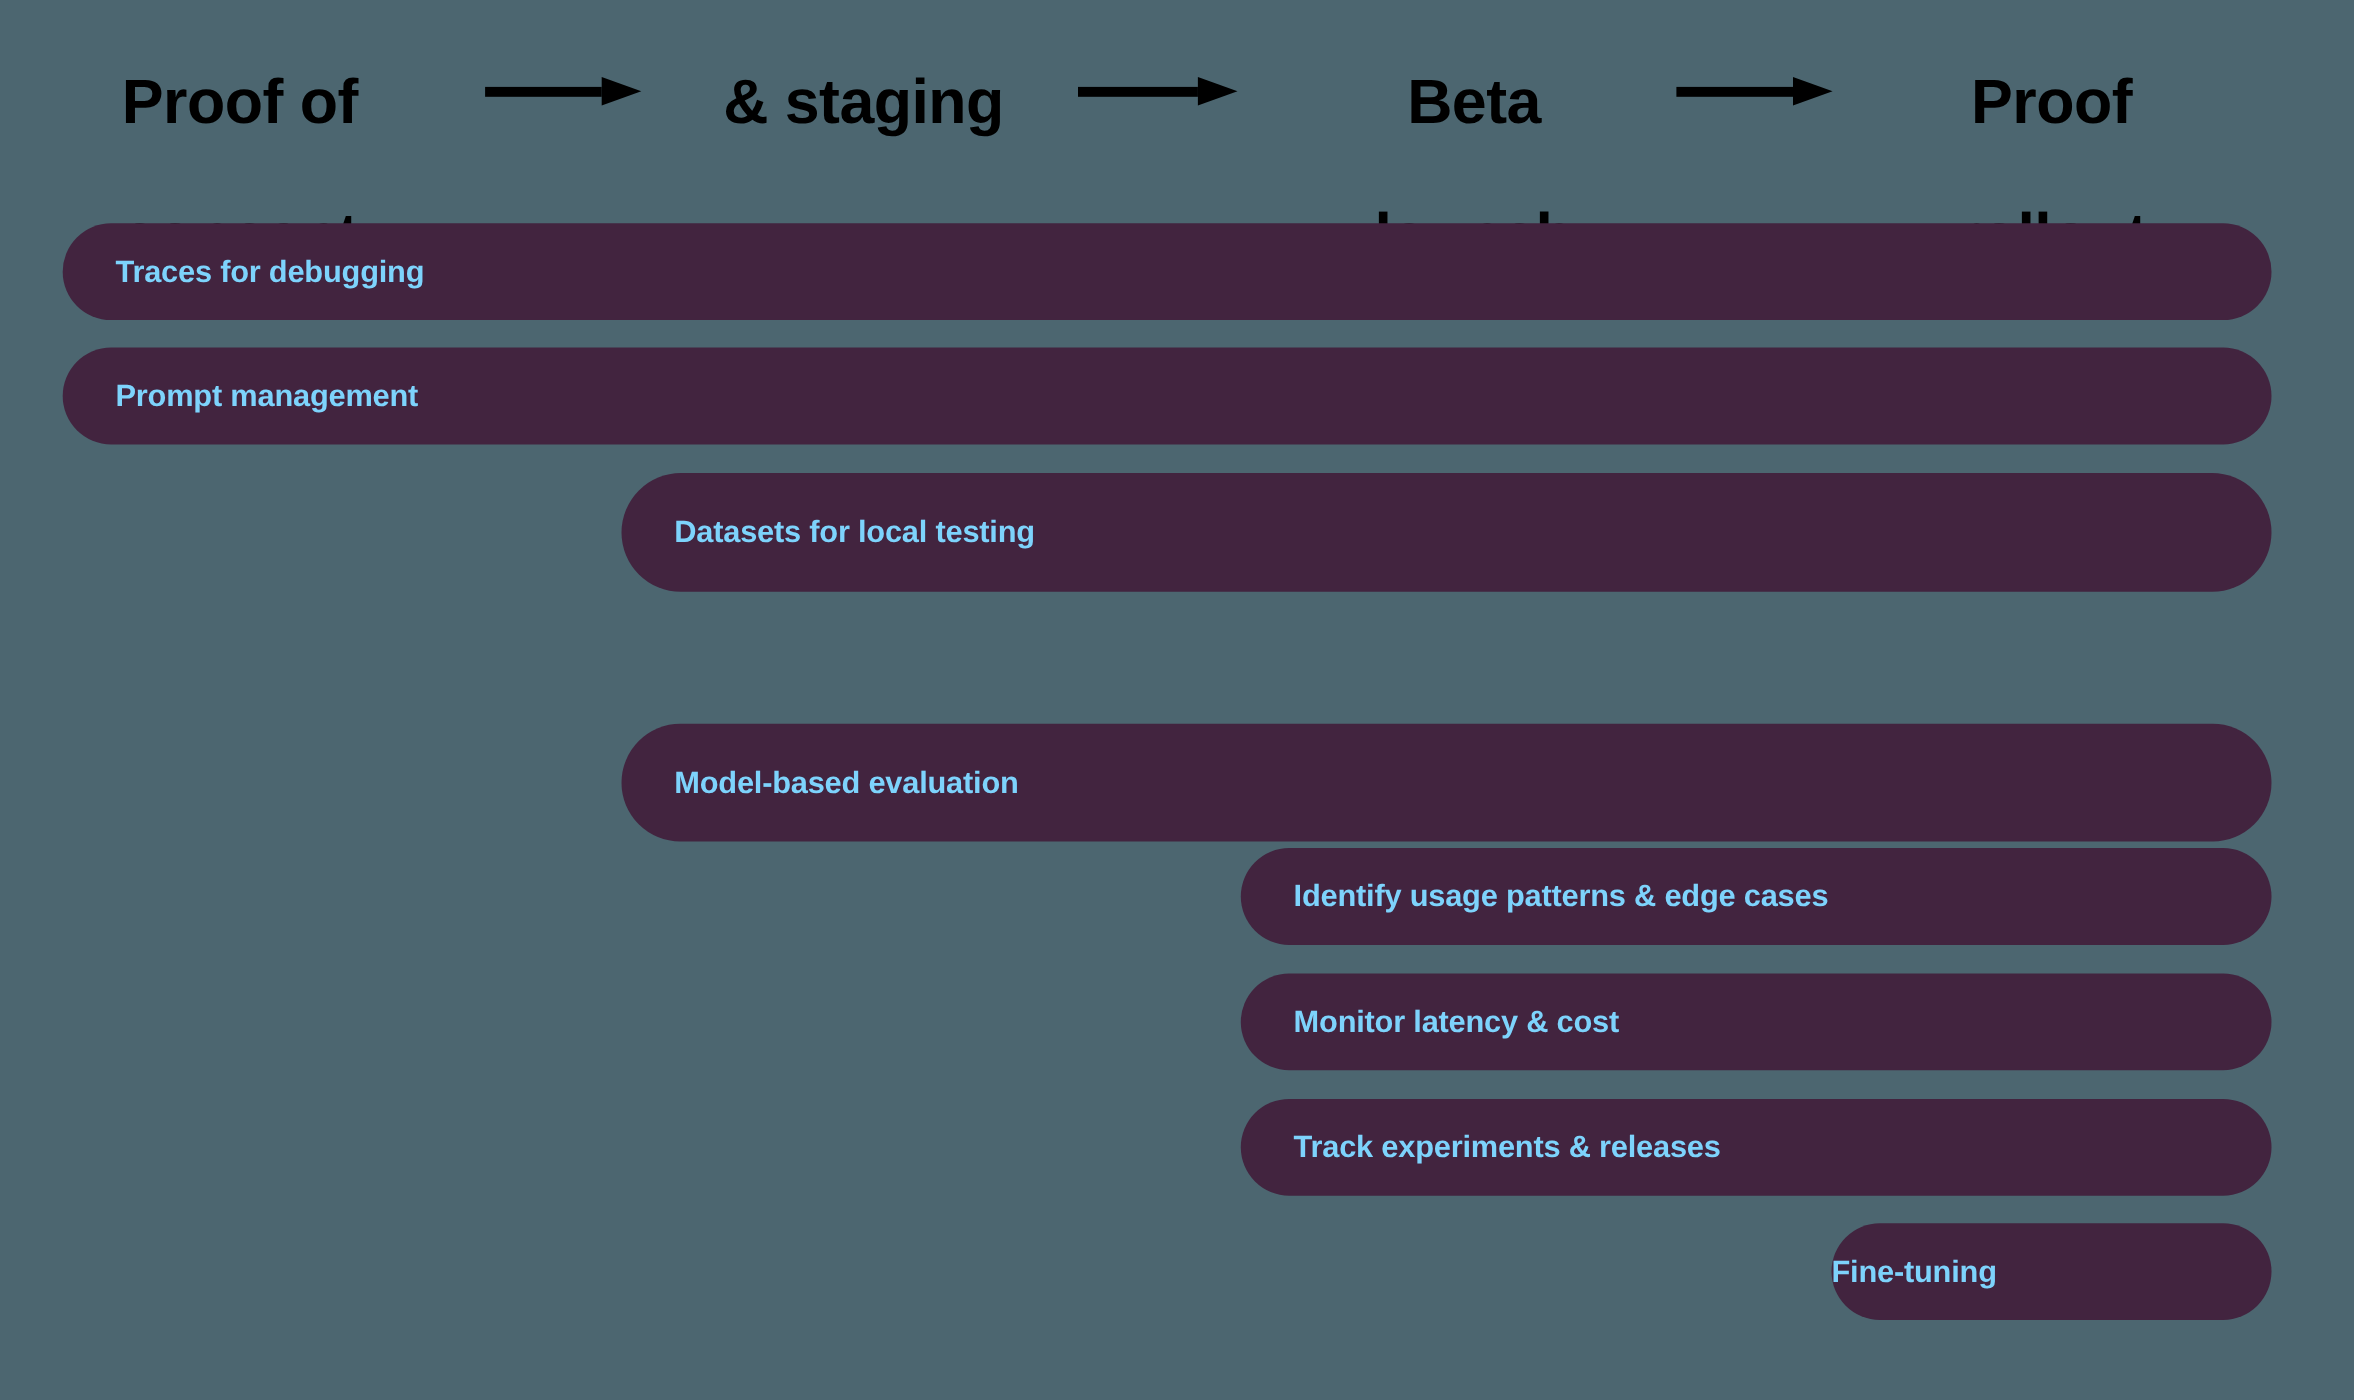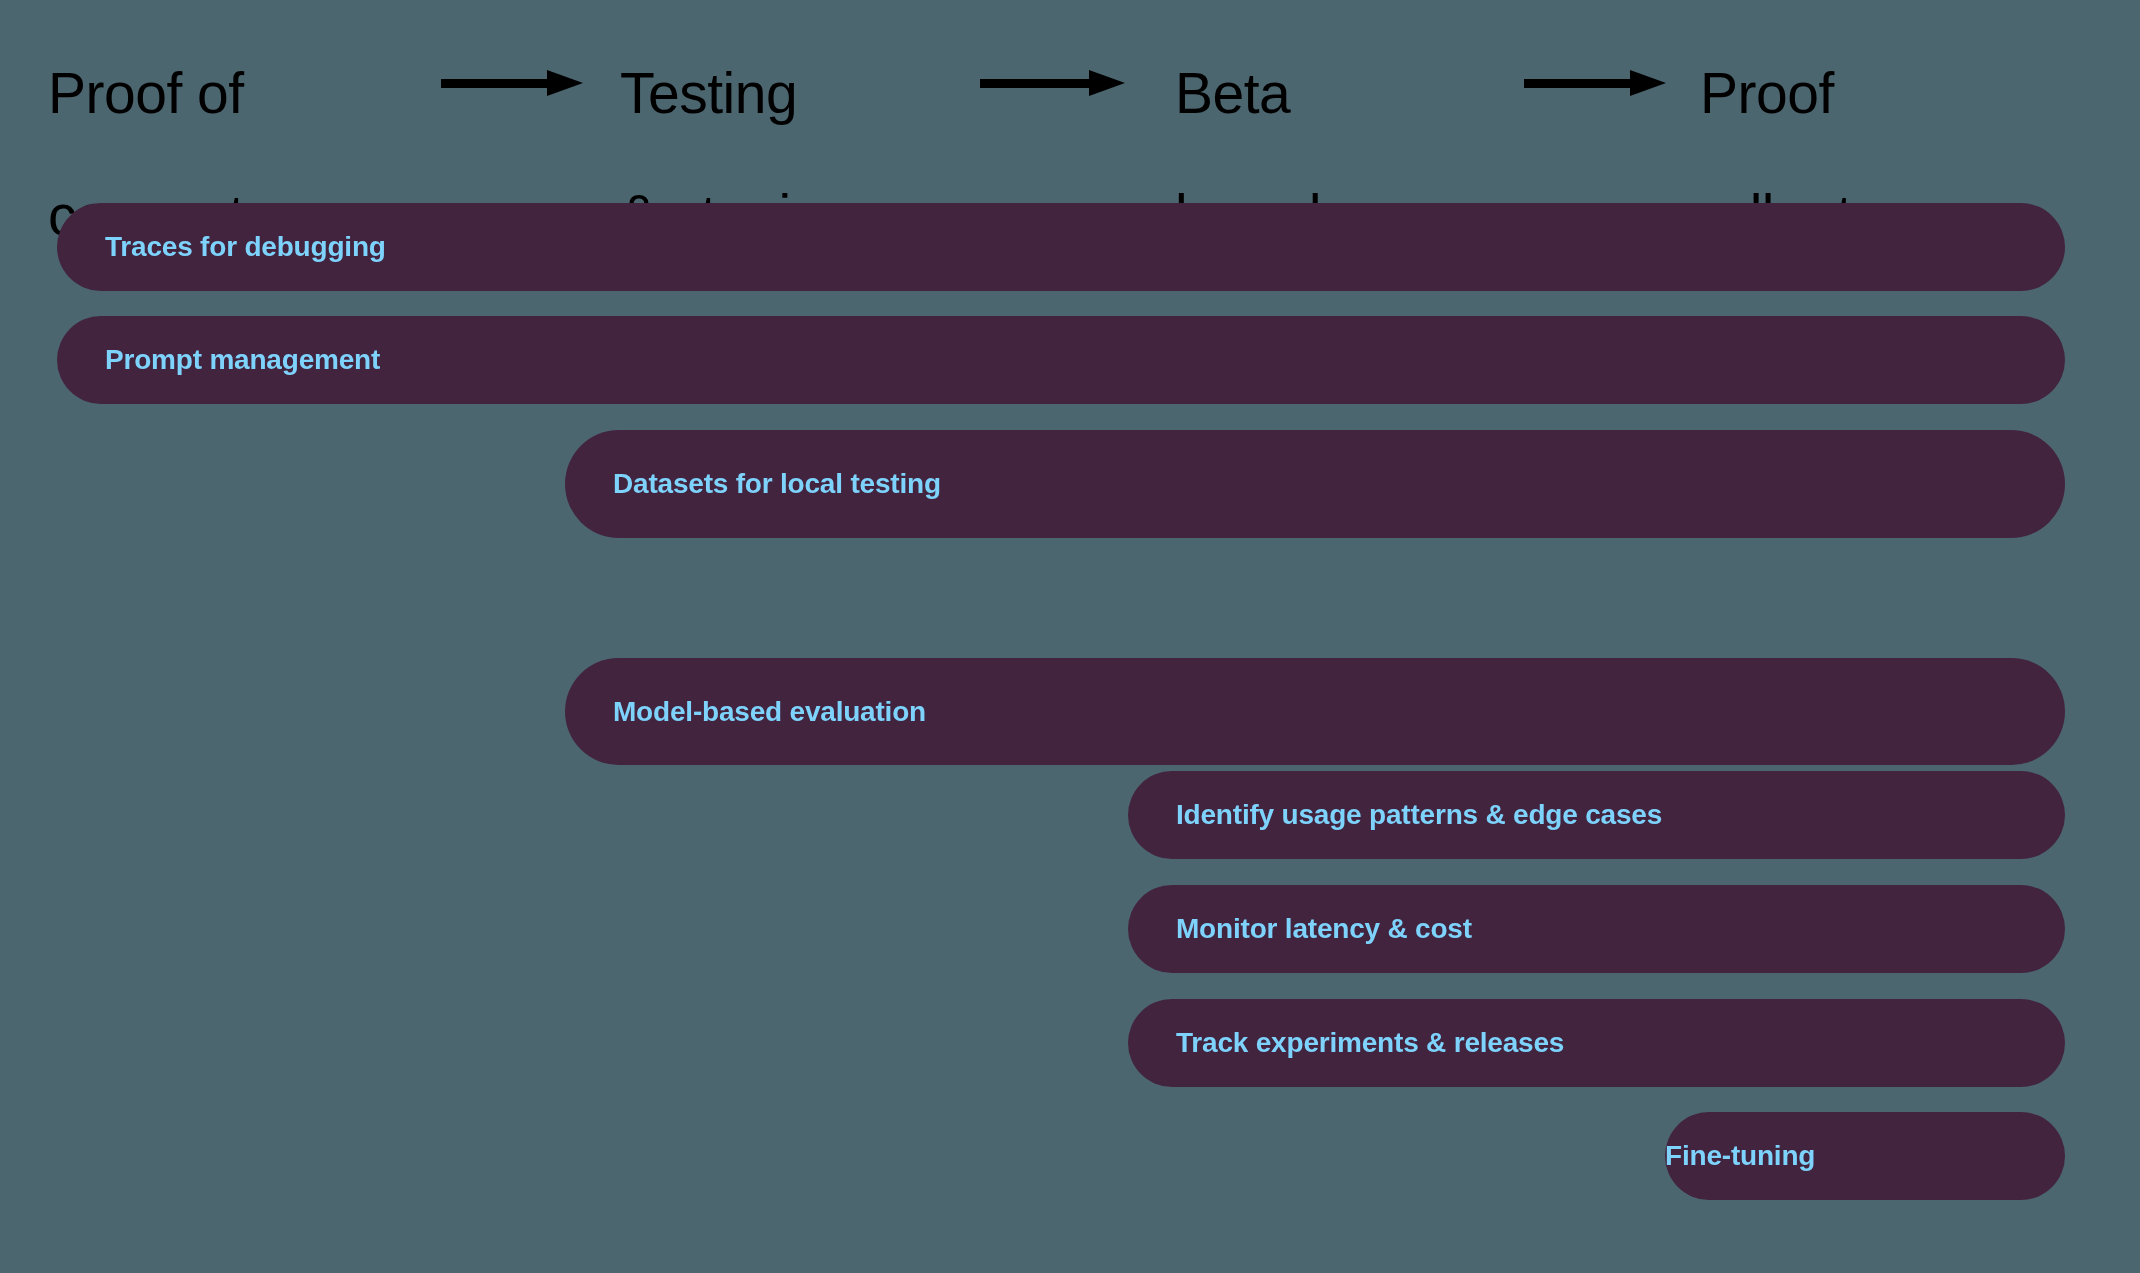--- a/index.html
+++ b/index.html
@@ -24,23 +24,24 @@
   .phase-row {
     position: absolute;
     left: 0;
     top: 0;
     width: 2140px;
     height: 150px;
   }
   .phase {
     position: absolute;
     top: 8px;
+    text-align: center;
     color: #000000;
     font-family: "Liberation Sans", sans-serif;
-    font-weight: normal;
+    font-weight: bold;
     font-size: 57px;
     line-height: 1.0;
     letter-spacing: -0.5px;
     white-space: pre-line;
   }
   .phase-line { display: block; }
   .phase-line + .phase-line { margin-top: 8px; }
 
   .arrow {
     position: absolute;
@@ -103,21 +104,20 @@
       <span class="phase-line">Proof of</span>
       <span class="phase-line">concept</span>
     </div>
 
     <div class="arrow" style="left:441px; width:142px;">
       <span class="shaft" style="width:106px;"></span>
       <span class="head" style="left:106px;"></span>
     </div>
 
     <div class="phase" style="left:620px; width:330px;">
-      <span class="phase-line">Testing</span>
       <span class="phase-line">&amp; staging</span>
     </div>
 
     <div class="arrow" style="left:980px; width:145px;">
       <span class="shaft" style="width:109px;"></span>
       <span class="head" style="left:109px;"></span>
     </div>
 
     <div class="phase" style="left:1175px; width:330px;">
       <span class="phase-line">Beta</span>

